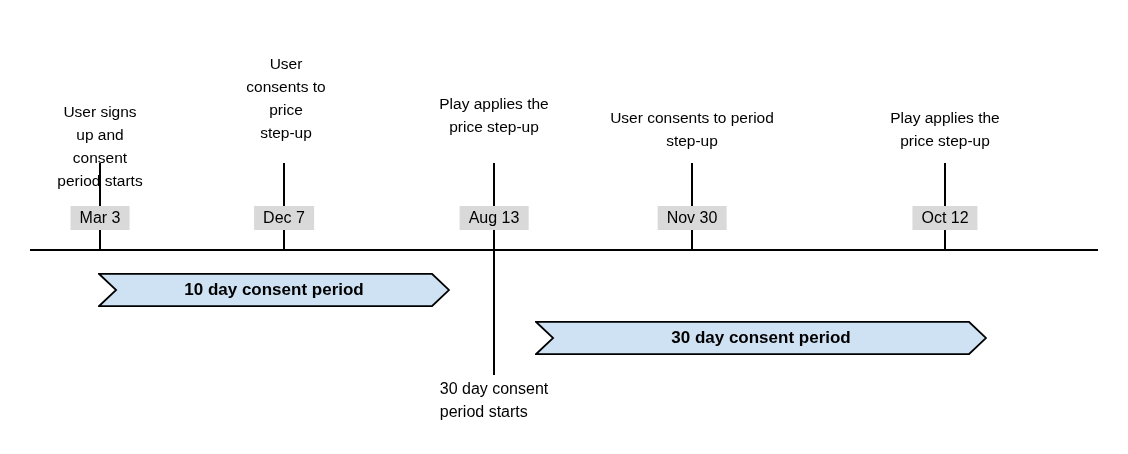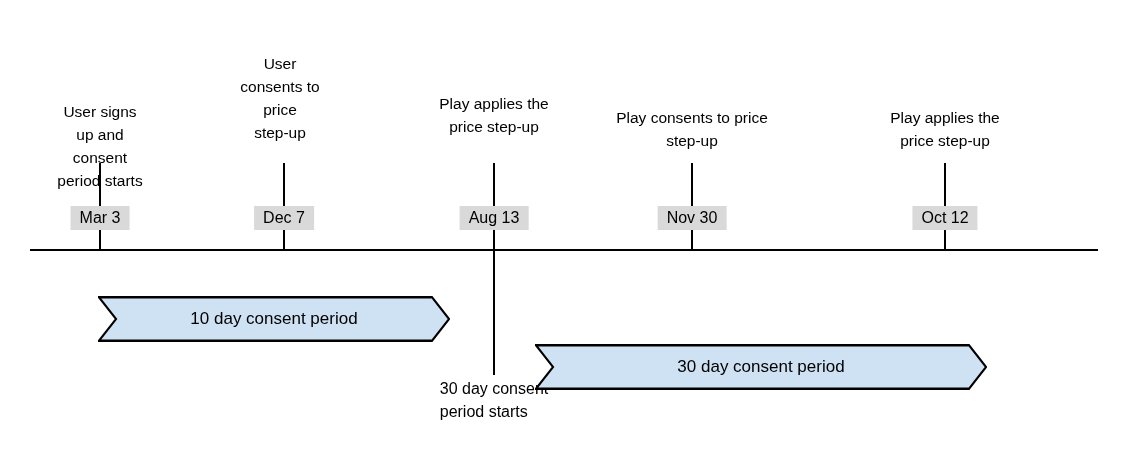--- a/index.html
+++ b/index.html
@@ -52,22 +52,23 @@
   .timeline-axis{
     position:absolute;
     left:30px;
     top:249px;
     width:1068px;
     height:2px;
     background:var(--line-color);
   }
   .period-arrow{
     position:absolute;
-    top:296px;
-    height:46px;
+    top:273px;
+    height:34px;
+    font-weight:bold;
   }
   .period-arrow svg{position:absolute;left:0;top:0;width:100%;height:100%;display:block;}
   .period-arrow polygon{fill:var(--arrow-fill);stroke:var(--arrow-border);stroke-width:2;stroke-linejoin:miter;}
   .period-label{
     position:absolute;
     left:0;top:0;right:0;bottom:0;
     display:flex;
     align-items:center;
     justify-content:center;
     font-size:17px;
@@ -90,35 +91,35 @@
 
 <div class="canvas">
 
   <div class="event-label" style="left:100px;top:52px;width:150px;margin-top:48px;">User signs
 up and
 consent
 period starts</div>
   <div class="tick upper" style="left:100px;"></div>
   <div class="date-badge" style="left:100px;">Mar 3</div>
 
-  <div class="event-label" style="left:280px;top:52px;width:150px;">User
+  <div class="event-label" style="left:286px;top:52px;width:150px;">User
 consents to
 price
 step-up</div>
   <div class="tick upper" style="left:284px;"></div>
   <div class="date-badge" style="left:284px;">Dec 7</div>
 
   <div class="event-label" style="left:494px;top:92px;width:170px;">Play applies the
 price step-up</div>
   <div class="tick long" style="left:494px;"></div>
   <div class="date-badge" style="left:494px;">Aug 13</div>
   <div class="callout-text">30 day consent
 period starts</div>
 
-  <div class="event-label" style="left:692px;top:106px;width:210px;">Play consents to price
+  <div class="event-label" style="left:692px;top:106px;width:210px;">User consents to period
 step-up</div>
   <div class="tick upper" style="left:692px;"></div>
   <div class="date-badge" style="left:692px;">Nov 30</div>
 
   <div class="event-label" style="left:945px;top:106px;width:170px;">Play applies the
 price step-up</div>
   <div class="tick upper" style="left:945px;"></div>
   <div class="date-badge" style="left:945px;">Oct 12</div>
 
   <div class="timeline-axis"></div>

